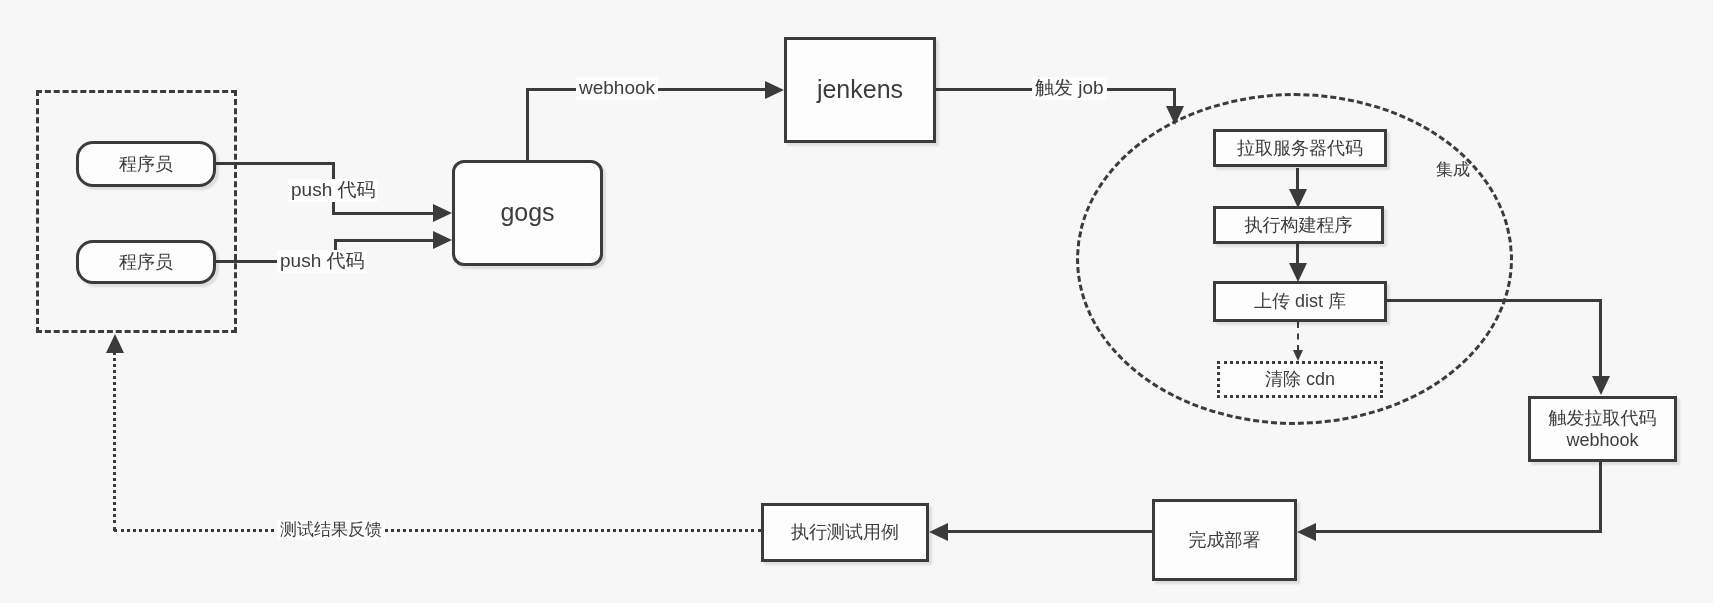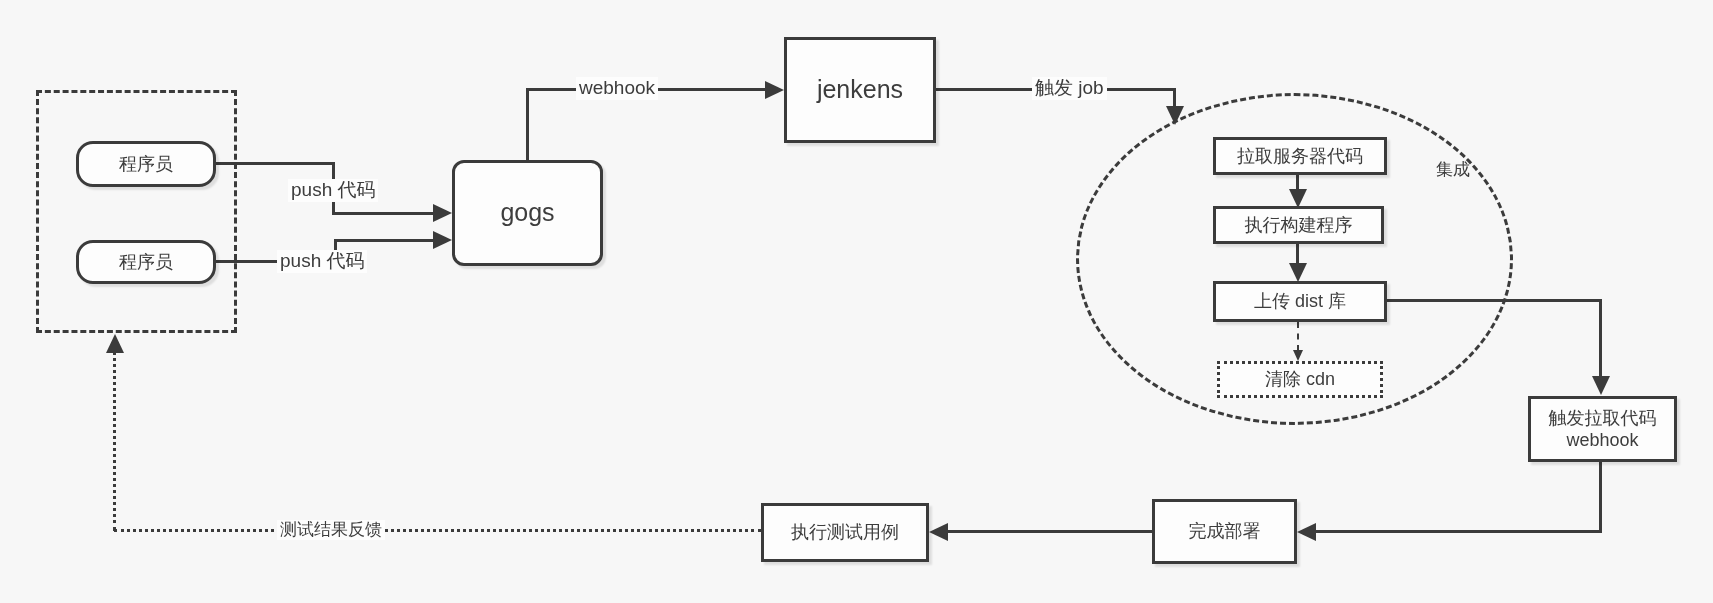--- a/index.html
+++ b/index.html
@@ -129,21 +129,21 @@
   </div>
 
   <div class="hl" style="left:936px; top:88px; width:240px;"></div>
   <div class="vl" style="left:1173px; top:88px; height:21px;"></div>
   <div class="ah ah-down" style="left:1166px; top:106px;"></div>
   <div class="lbl" style="left:1032px; top:77px;">触发 job</div>
 
   <div class="frame ellipse" style="left:1076px; top:93px; width:437px; height:332px;"></div>
   <div class="lbl lbl-plain" style="left:1433px; top:116px;margin-top:44px;">集成</div>
 
-  <div class="box" style="left:1213px; top:137px; width:174px; height:38px;font-family:Liberation Serif, serif;">
+  <div class="box" style="left:1213px; top:129px; width:174px; height:38px;font-family:Liberation Serif, serif;">
     <span>拉取服务器代码</span>
   </div>
   <div class="vl" style="left:1296px; top:168px; height:24px;"></div>
   <div class="ah ah-down" style="left:1289px; top:189px;"></div>
 
   <div class="box" style="left:1213px; top:206px; width:171px; height:38px;">
     <span>执行构建程序</span>
   </div>
   <div class="vl" style="left:1296px; top:243px; height:23px;"></div>
   <div class="ah ah-down" style="left:1289px; top:263px;"></div>
@@ -165,21 +165,21 @@
 
   <div class="box" style="left:1528px; top:396px; width:149px; height:66px; flex-direction:column;">
     <span>触发拉取代码</span>
     <span>webhook</span>
   </div>
 
   <div class="vl" style="left:1599px; top:462px; height:70px;"></div>
   <div class="hl" style="left:1314px; top:530px; width:288px;"></div>
   <div class="ah ah-left" style="left:1297px; top:523px;"></div>
 
-  <div class="box" style="left:1152px; top:499px; width:145px; height:65px;">
+  <div class="box" style="left:1152px; top:499px; width:145px; height:82px;">
     <span>完成部署</span>
   </div>
 
   <div class="hl" style="left:946px; top:530px; width:206px;"></div>
   <div class="ah ah-left" style="left:929px; top:523px;"></div>
 
   <div class="box" style="left:761px; top:503px; width:168px; height:59px;">
     <span>执行测试用例</span>
   </div>
 

